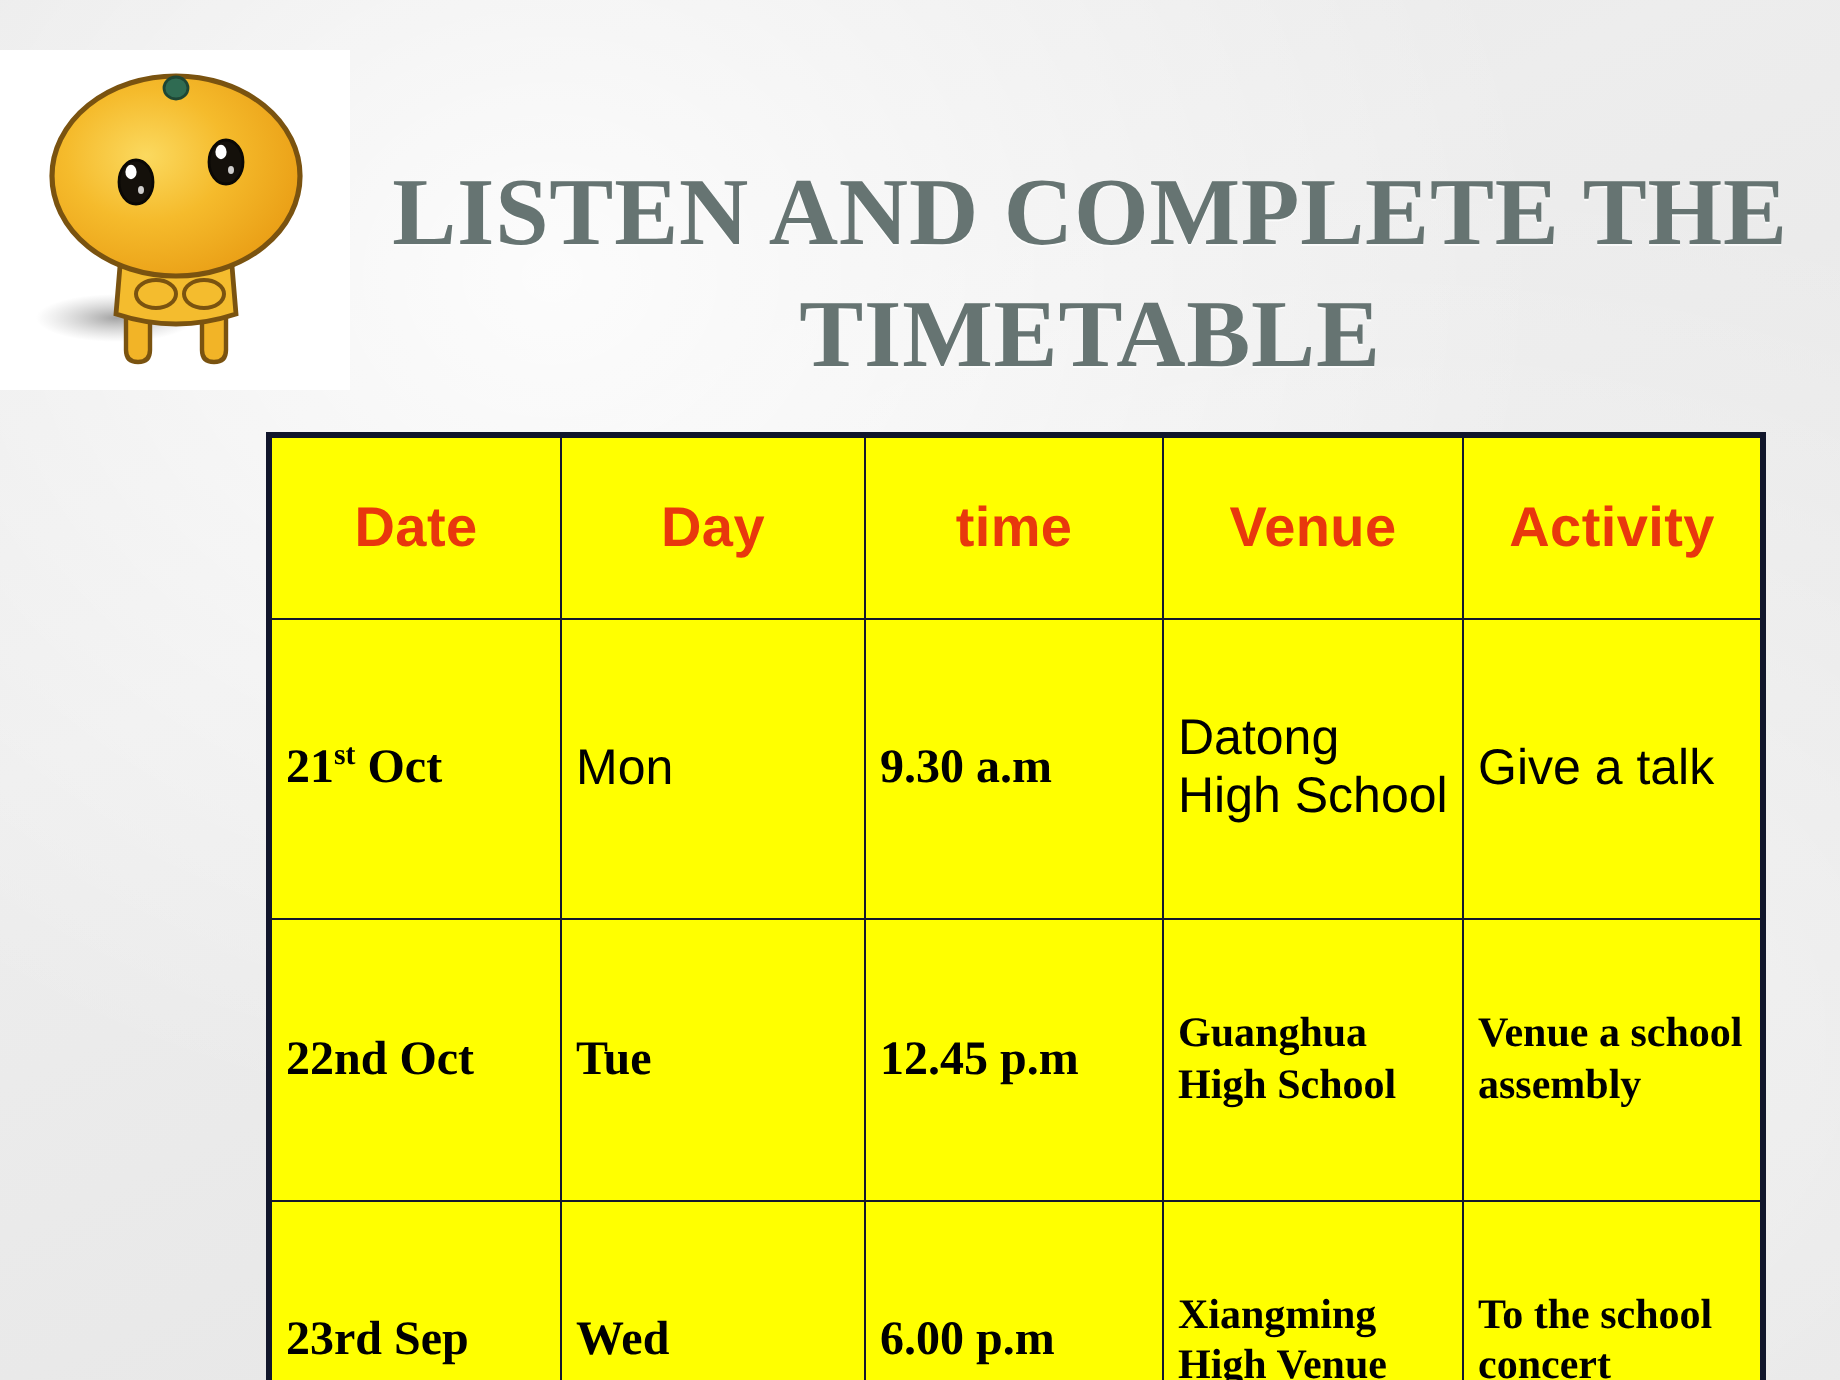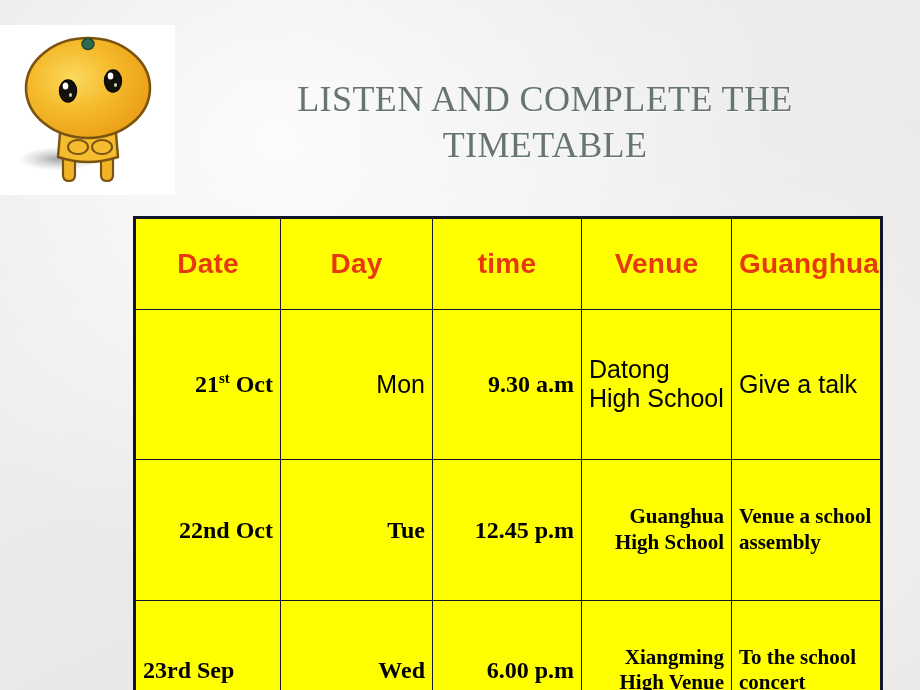--- a/index.html
+++ b/index.html
@@ -42,25 +42,25 @@
   }
 
   
   .slide-title {
     position: absolute;
     left: 195px;
     top: 76px;
     width: 700px;
     text-align: center;
     font-family: "Liberation Serif", "DejaVu Serif", serif;
-    font-size: 36px;
+    font-size: 48px;
     line-height: 1.28;
     letter-spacing: 0.4px;
     color: #667472;
-    font-weight: 400;
+    font-weight: 700;
     text-shadow: 0 1px 0 rgba(255,255,255,0.7);
   }
 
   
   .timetable-wrap {
     position: absolute;
     left: 133px;
     top: 216px;
     width: 747px;
     height: 411px;
@@ -100,21 +100,21 @@
     letter-spacing: 0.2px;
     vertical-align: middle;
   }
 
   
   tr.data-row td { height: 106px; }
   tr.data-row.row-2 td { height: 100px; }
   tr.data-row.row-3 td { height: 100px; }
 
   .cell-center {
-    text-align: right;
+    text-align: left;
   }
   .cell-left {
     text-align: left;
   }
 
   
   .serif-bold {
     font-family: "Liberation Serif", "DejaVu Serif", serif;
     font-weight: bold;
     font-size: 24px;
@@ -192,21 +192,21 @@
         <col class="c-time">
         <col class="c-venue">
         <col class="c-activity">
       </colgroup>
       <thead>
         <tr class="header-row">
           <th>Date</th>
           <th>Day</th>
           <th>time</th>
           <th>Venue</th>
-          <th>Guanghua</th>
+          <th>Activity</th>
         </tr>
       </thead>
       <tbody>
 
         <tr class="data-row row-1">
           <td class="cell-center serif-bold">
             <span>21</span><sup class="ord">st</sup><span> Oct</span>
           </td>
           <td class="cell-center sans-plain">Mon</td>
           <td class="cell-center serif-bold">9.30 a.m</td>

